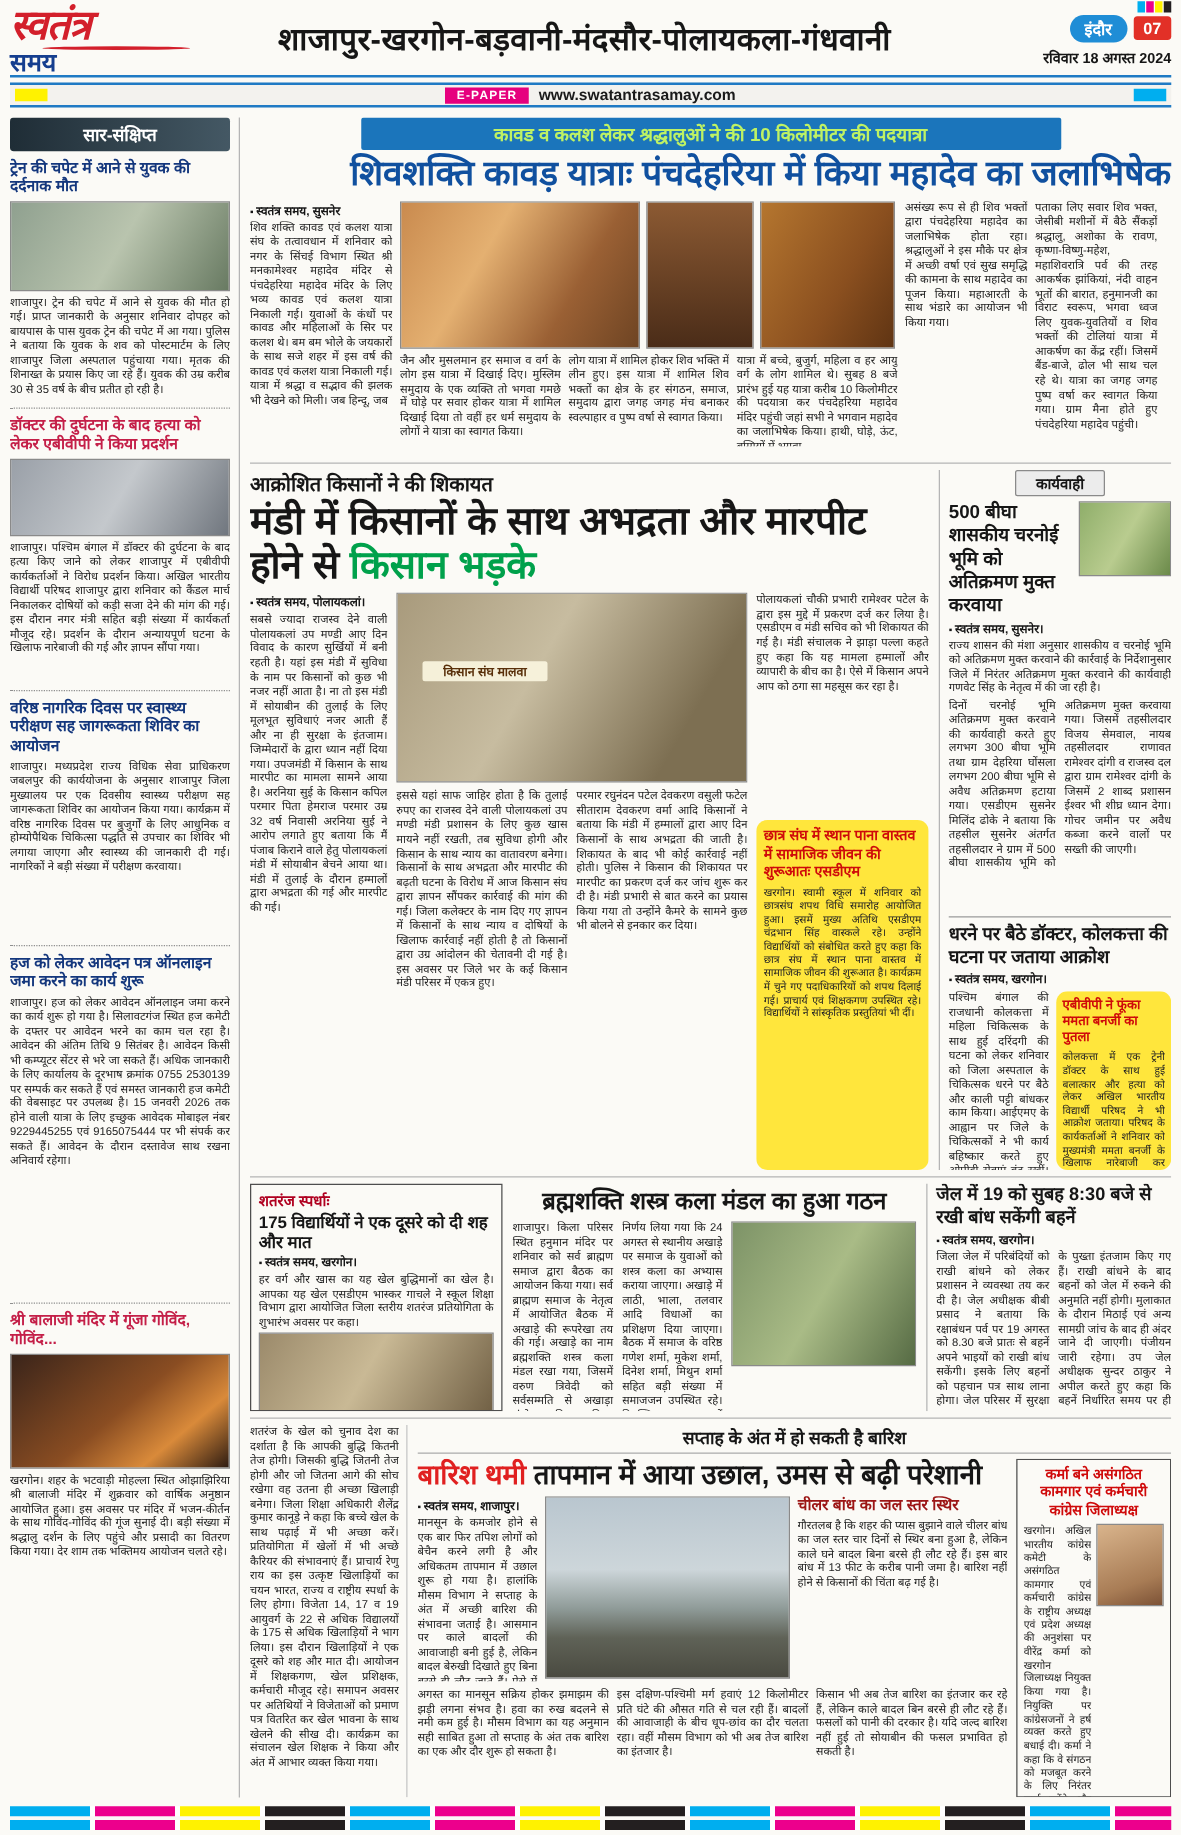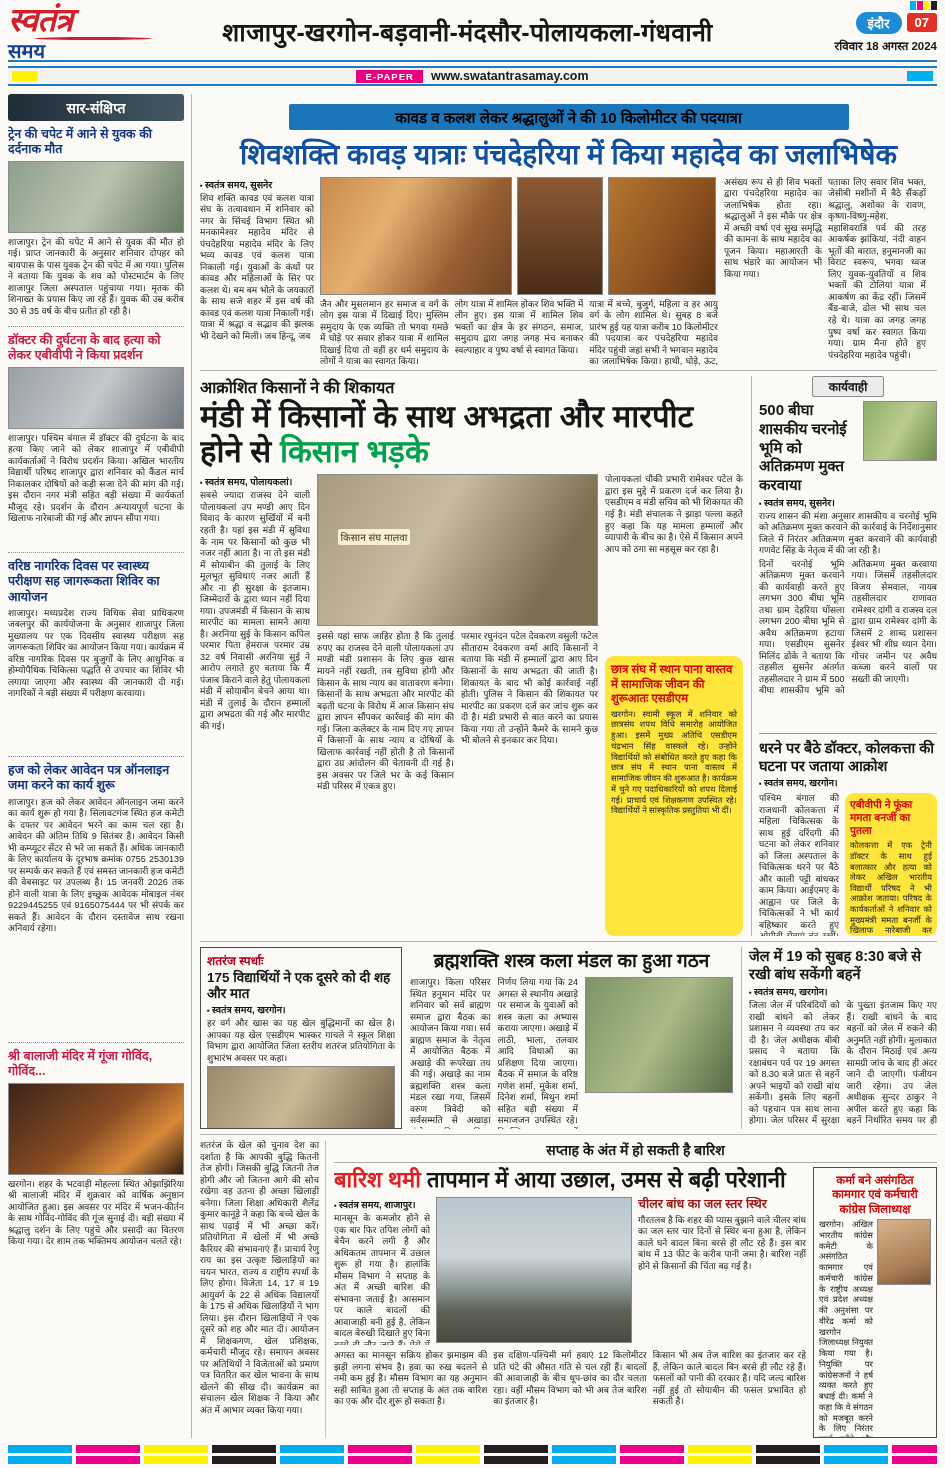--- a/index.html
+++ b/index.html
@@ -35,22 +35,22 @@
 .sb-title{background:linear-gradient(90deg,#1f2d36,#445864);color:#fff;text-align:center;font-size:14px;font-weight:bold;padding:4px 0;border-radius:3px}
 .brief{border-bottom:1px dotted #8f8f8f;padding:6px 0;overflow:hidden}
 .brief h3{font-size:12.5px;line-height:1.22;margin-bottom:3px}
 .hl-blue{color:#14377d}
 .hl-red{color:#c41f48}
 .brief .photo{width:100%;margin:2px 0 4px}
 
 .main{position:absolute;left:200px;top:94px;width:737px;height:1344px;overflow:hidden;display:flex;flex-direction:column}
 
 .lead{height:272px;overflow:hidden}
-.lead-kicker{width:560px;margin:10px auto;background:#1b75bb;color:#000000;font-weight:bold;font-size:15px;text-align:center;padding:3px 4px;border-radius:2px}
-.lead-headline{color:#10509f;font-size:28px;font-weight:bold;text-align:center;line-height:1.1;margin:4px 0 6px}
+.lead-kicker{width:560px;margin:0 auto;background:#1b75bb;color:#bef264;font-weight:bold;font-size:15px;text-align:center;padding:3px 4px;border-radius:2px}
+.lead-headline{color:#10509f;font-size:28px;font-weight:bold;text-align:right;line-height:1.1;margin:4px 0 6px}
 .lead-body{display:flex;gap:6px;height:196px;overflow:hidden}
 .lead-colA{width:114px;overflow:hidden}
 .lead-center{width:398px;display:flex;flex-direction:column;gap:4px;overflow:hidden}
 .lead-photos{display:flex;gap:5px;height:118px}
 .lead-photos .photo{height:100%}
 .lead-undercols{flex:1;display:flex;gap:6px;overflow:hidden}
 .lead-undercol{flex:1;overflow:hidden}
 .lead-colD,.lead-colE{width:98px;overflow:hidden}
 
 .mid-row{height:566px;display:flex;gap:8px;border-top:1px solid #b5b5b5;margin-top:4px;padding-top:5px;overflow:hidden}
@@ -58,21 +58,21 @@
 .mandi-kicker{font-size:16px;font-weight:bold}
 .mandi-headline{font-size:31px;font-weight:bold;line-height:1.12;margin:2px 0 5px}
 .mandi-headline .green{color:#00a14b}
 .mandi-body{flex:1;display:flex;gap:7px;overflow:hidden}
 .mandi-colA{width:110px;overflow:hidden}
 .mandi-center{flex:1;display:flex;flex-direction:column;gap:5px;overflow:hidden}
 .mandi-subhead{border:1.5px solid #3c3c3c;padding:4px 8px;font-size:13.5px;font-weight:bold;text-align:center;line-height:1.3}
 .mandi-mid{flex:1;display:flex;gap:7px;overflow:hidden}
 .mandi-photo-col{flex:1;display:flex;flex-direction:column;gap:5px;overflow:hidden}
 .mandi-photo{height:152px}
-.banner-overlay{position:absolute;left:7%;top:36%;background:rgba(250,245,223,.93);color:#59300a;font-weight:normal;font-size:10px;padding:1px 3px;border-radius:2px}
+.banner-overlay{position:absolute;left:7%;top:36%;background:rgba(250,245,223,.93);color:#59300a;font-weight:bold;font-size:10px;padding:1px 17px;border-radius:2px}
 .mandi-undercols{flex:1;display:flex;gap:7px;overflow:hidden}
 .mandi-undercol{flex:1;overflow:hidden}
 .mandi-right{width:138px;display:flex;flex-direction:column;gap:6px;overflow:hidden}
 .mandi-right .topcell{height:176px;overflow:hidden}
 .student-box{background:#ffe63c;border-radius:9px;padding:6px;flex:1;overflow:hidden}
 .yellow-head{color:#cf0a0a;font-weight:bold;font-size:11.5px;line-height:1.25;margin-bottom:3px}
 
 .right-col{width:186px;border-left:1px solid #b5b5b5;padding-left:7px;display:flex;flex-direction:column;overflow:hidden}
 .kary-label{align-self:center;background:#ececec;border:1px solid #8a8a8a;font-weight:bold;font-size:12px;padding:1px 16px;border-radius:2px}
 .kary-top{display:flex;gap:5px;margin-top:4px}

